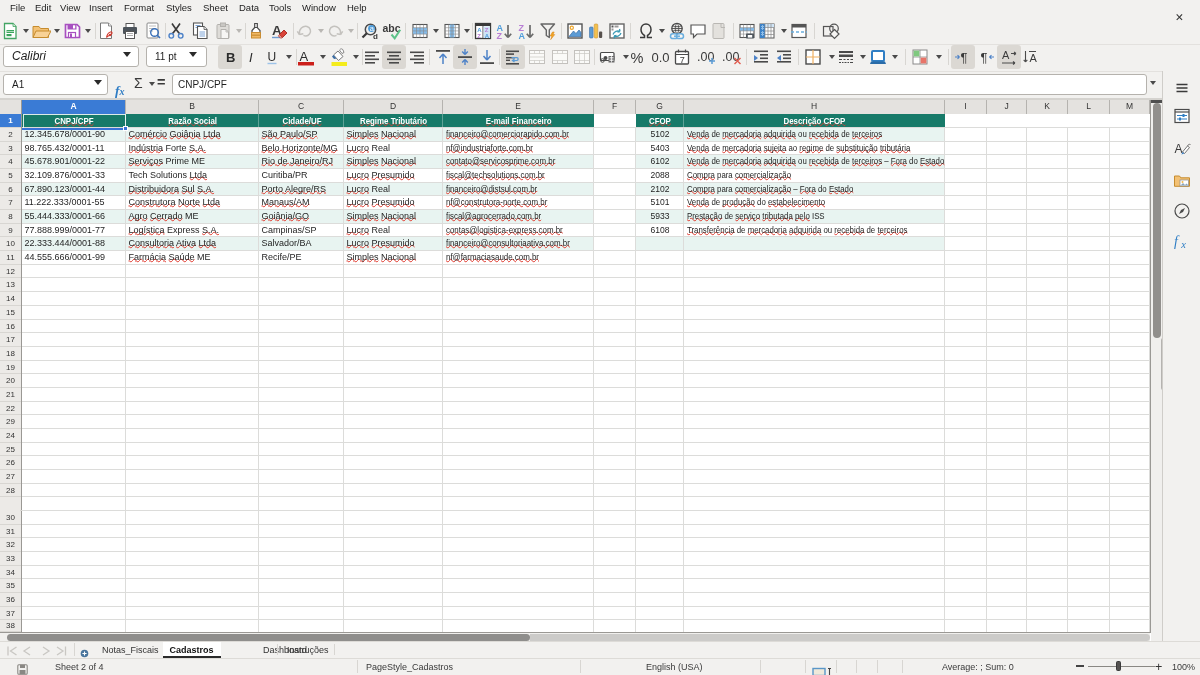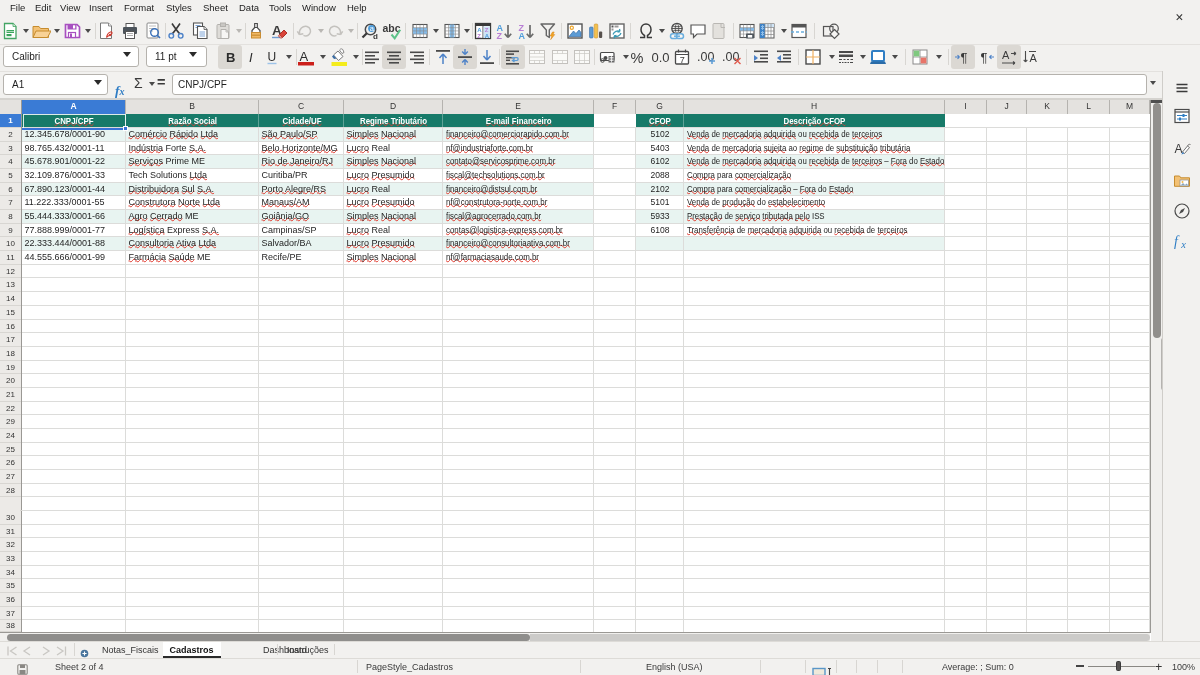--- a/index.html
+++ b/index.html
@@ -283,21 +283,21 @@
     </svg>
   </div>
 <div class="sep" style="left:814px;top:23px;height:16px;"></div>
 <div class="ic" style="left:819.0px;top:19px;width:24px;">
     <svg width="20" height="20" viewBox="0 0 20 20">
       <rect x="2.5" y="5.5" width="9.5" height="9.5" fill="none" stroke="#555" stroke-width="1.2"></rect>
       <circle cx="13" cy="7.5" r="4.3" fill="none" stroke="#555" stroke-width="1.2"></circle>
       <path d="M13.5 8.5 L18 13 13.5 17.5 9 13z" fill="#f6f5f3" stroke="#555" stroke-width="1.2"></path>
     </svg>
   </div>
-<div class="ab" style="left:3px;top:46px;width:136px;height:21px;background:#fff;border:1px solid #b5b2ad;border-radius:3px;font-size:10px;color:#1e1e1e;line-height:19px;padding-left:8px;">Calibri</div>
+<div class="ab" style="left:3px;top:46px;width:136px;height:21px;background:#fff;border:1px solid #b5b2ad;border-radius:3px;font-size:12px;font-style:italic;color:#1e1e1e;line-height:19px;padding-left:8px;">Calibri</div>
 <div class="dd2" style="left:123px;top:52px;"></div>
 <div class="ab" style="left:146px;top:46px;width:61px;height:21px;background:#fff;border:1px solid #b5b2ad;border-radius:3px;font-size:10px;color:#1e1e1e;line-height:19px;padding-left:8px;">11 pt</div>
 <div class="dd2" style="left:189px;top:52px;"></div>
 <div class="ic pressed" style="left:218.0px;top:45px;width:24px;">
     <svg width="20" height="20" viewBox="0 0 20 20">
       <text x="6" y="15" font-size="13" font-weight="bold" fill="#2b2b2b">B</text>
     </svg>
   </div>
 <div class="ic" style="left:240.0px;top:45px;width:24px;">
     <svg width="20" height="20" viewBox="0 0 20 20">
@@ -660,21 +660,21 @@
 <div class="ab" style="left:1150px;top:100px;width:1px;height:532.0px;background:#9a9894;"></div>
 <div class="ab" style="left:0;top:632.0px;width:1151px;height:1px;background:#9a9894;"></div>
 <div class="ab" style="left:22px;top:113.5px;width:104px;height:14.5px;color:#fff;font-weight:bold;font-size:9.3px;text-align:center;line-height:14.5px;"><span style="display:inline-block;transform:scaleX(0.85);transform-origin:center;"><span class="wv">CNPJ/CPF</span></span></div>
 <div class="ab" style="left:126px;top:113.5px;width:133px;height:14.5px;color:#fff;font-weight:bold;font-size:9.3px;text-align:center;line-height:14.5px;"><span style="display:inline-block;transform:scaleX(0.85);transform-origin:center;"><span class="wv">Razão Social</span></span></div>
 <div class="ab" style="left:259px;top:113.5px;width:85px;height:14.5px;color:#fff;font-weight:bold;font-size:9.3px;text-align:center;line-height:14.5px;"><span style="display:inline-block;transform:scaleX(0.85);transform-origin:center;"><span class="wv">Cidade/UF</span></span></div>
 <div class="ab" style="left:344px;top:113.5px;width:99px;height:14.5px;color:#fff;font-weight:bold;font-size:9.3px;text-align:center;line-height:14.5px;"><span style="display:inline-block;transform:scaleX(0.85);transform-origin:center;"><span class="wv">Regime Tributário</span></span></div>
 <div class="ab" style="left:443px;top:113.5px;width:151px;height:14.5px;color:#fff;font-weight:bold;font-size:9.3px;text-align:center;line-height:14.5px;"><span style="display:inline-block;transform:scaleX(0.85);transform-origin:center;"><span class="wv">E-mail Financeiro</span></span></div>
 <div class="ab" style="left:636px;top:113.5px;width:48px;height:14.5px;color:#fff;font-weight:bold;font-size:9.3px;text-align:center;line-height:14.5px;"><span style="display:inline-block;transform:scaleX(0.85);transform-origin:center;"><span class="wv">CFOP</span></span></div>
 <div class="ab" style="left:684px;top:113.5px;width:261px;height:14.5px;color:#fff;font-weight:bold;font-size:9.3px;text-align:center;line-height:14.5px;"><span style="display:inline-block;transform:scaleX(0.85);transform-origin:center;"><span class="wv">Descrição CFOP</span></span></div>
 <div class="ab" style="left:22px;top:128.00px;width:104px;height:13.68px;color:#1f1f1f;font-size:9px;text-align:left;line-height:13.68px;padding-left:2.5px;white-space:nowrap;">12.345.678/0001-90</div>
-<div class="ab" style="left:126px;top:128.00px;width:133px;height:13.68px;color:#1f1f1f;font-size:9px;text-align:left;line-height:13.68px;padding-left:2.5px;white-space:nowrap;"><span class="wv">Comércio</span> <span class="wv">Rápido</span> <span class="wv">Ltda</span></div>
+<div class="ab" style="left:126px;top:128.00px;width:133px;height:13.68px;color:#1f1f1f;font-size:9px;text-align:left;line-height:13.68px;padding-left:2.5px;white-space:nowrap;"><span class="wv">Comércio</span> <span class="wv">Goiânia</span> <span class="wv">Ltda</span></div>
 <div class="ab" style="left:259px;top:128.00px;width:85px;height:13.68px;color:#1f1f1f;font-size:9px;text-align:left;line-height:13.68px;padding-left:2.5px;white-space:nowrap;"><span class="wv">São Paulo/SP</span></div>
 <div class="ab" style="left:344px;top:128.00px;width:99px;height:13.68px;color:#1f1f1f;font-size:9px;text-align:left;line-height:13.68px;padding-left:2.5px;white-space:nowrap;"><span class="wv">Simples</span> <span class="wv">Nacional</span></div>
 <div class="ab" style="left:443px;top:128.00px;width:151px;height:13.68px;color:#1f1f1f;font-size:9px;text-align:left;line-height:13.68px;padding-left:2.5px;white-space:nowrap;"><span style="display:inline-block;transform:scaleX(0.88);transform-origin:left center;"><span class="wv">financeiro@comerciorapido.com.br</span></span></div>
 <div class="ab" style="left:636px;top:128.00px;width:48px;height:13.68px;color:#1f1f1f;font-size:9px;text-align:center;line-height:13.68px;white-space:nowrap;"><span style="display:inline-block;transform:scaleX(0.95);transform-origin:center;">5102</span></div>
 <div class="ab" style="left:684px;top:128.00px;width:261px;height:13.68px;color:#1f1f1f;font-size:9px;text-align:left;line-height:13.68px;padding-left:2.5px;white-space:nowrap;"><span style="display:inline-block;transform:scaleX(0.87);transform-origin:left center;"><span class="wv">Venda</span> de <span class="wv">mercadoria</span> <span class="wv">adquirida</span> ou <span class="wv">recebida</span> de <span class="wv">terceiros</span></span></div>
 <div class="ab" style="left:22px;top:141.68px;width:104px;height:13.68px;color:#1f1f1f;font-size:9px;text-align:left;line-height:13.68px;padding-left:2.5px;white-space:nowrap;">98.765.432/0001-11</div>
 <div class="ab" style="left:126px;top:141.68px;width:133px;height:13.68px;color:#1f1f1f;font-size:9px;text-align:left;line-height:13.68px;padding-left:2.5px;white-space:nowrap;"><span class="wv">Indústria</span> Forte <span class="wv">S.A.</span></div>
 <div class="ab" style="left:259px;top:141.68px;width:85px;height:13.68px;color:#1f1f1f;font-size:9px;text-align:left;line-height:13.68px;padding-left:2.5px;white-space:nowrap;"><span class="wv">Belo Horizonte/MG</span></div>
 <div class="ab" style="left:344px;top:141.68px;width:99px;height:13.68px;color:#1f1f1f;font-size:9px;text-align:left;line-height:13.68px;padding-left:2.5px;white-space:nowrap;"><span class="wv">Lucro</span> Real</div>
 <div class="ab" style="left:443px;top:141.68px;width:151px;height:13.68px;color:#1f1f1f;font-size:9px;text-align:left;line-height:13.68px;padding-left:2.5px;white-space:nowrap;"><span style="display:inline-block;transform:scaleX(0.88);transform-origin:left center;"><span class="wv">nf@industriaforte.com.br</span></span></div>

